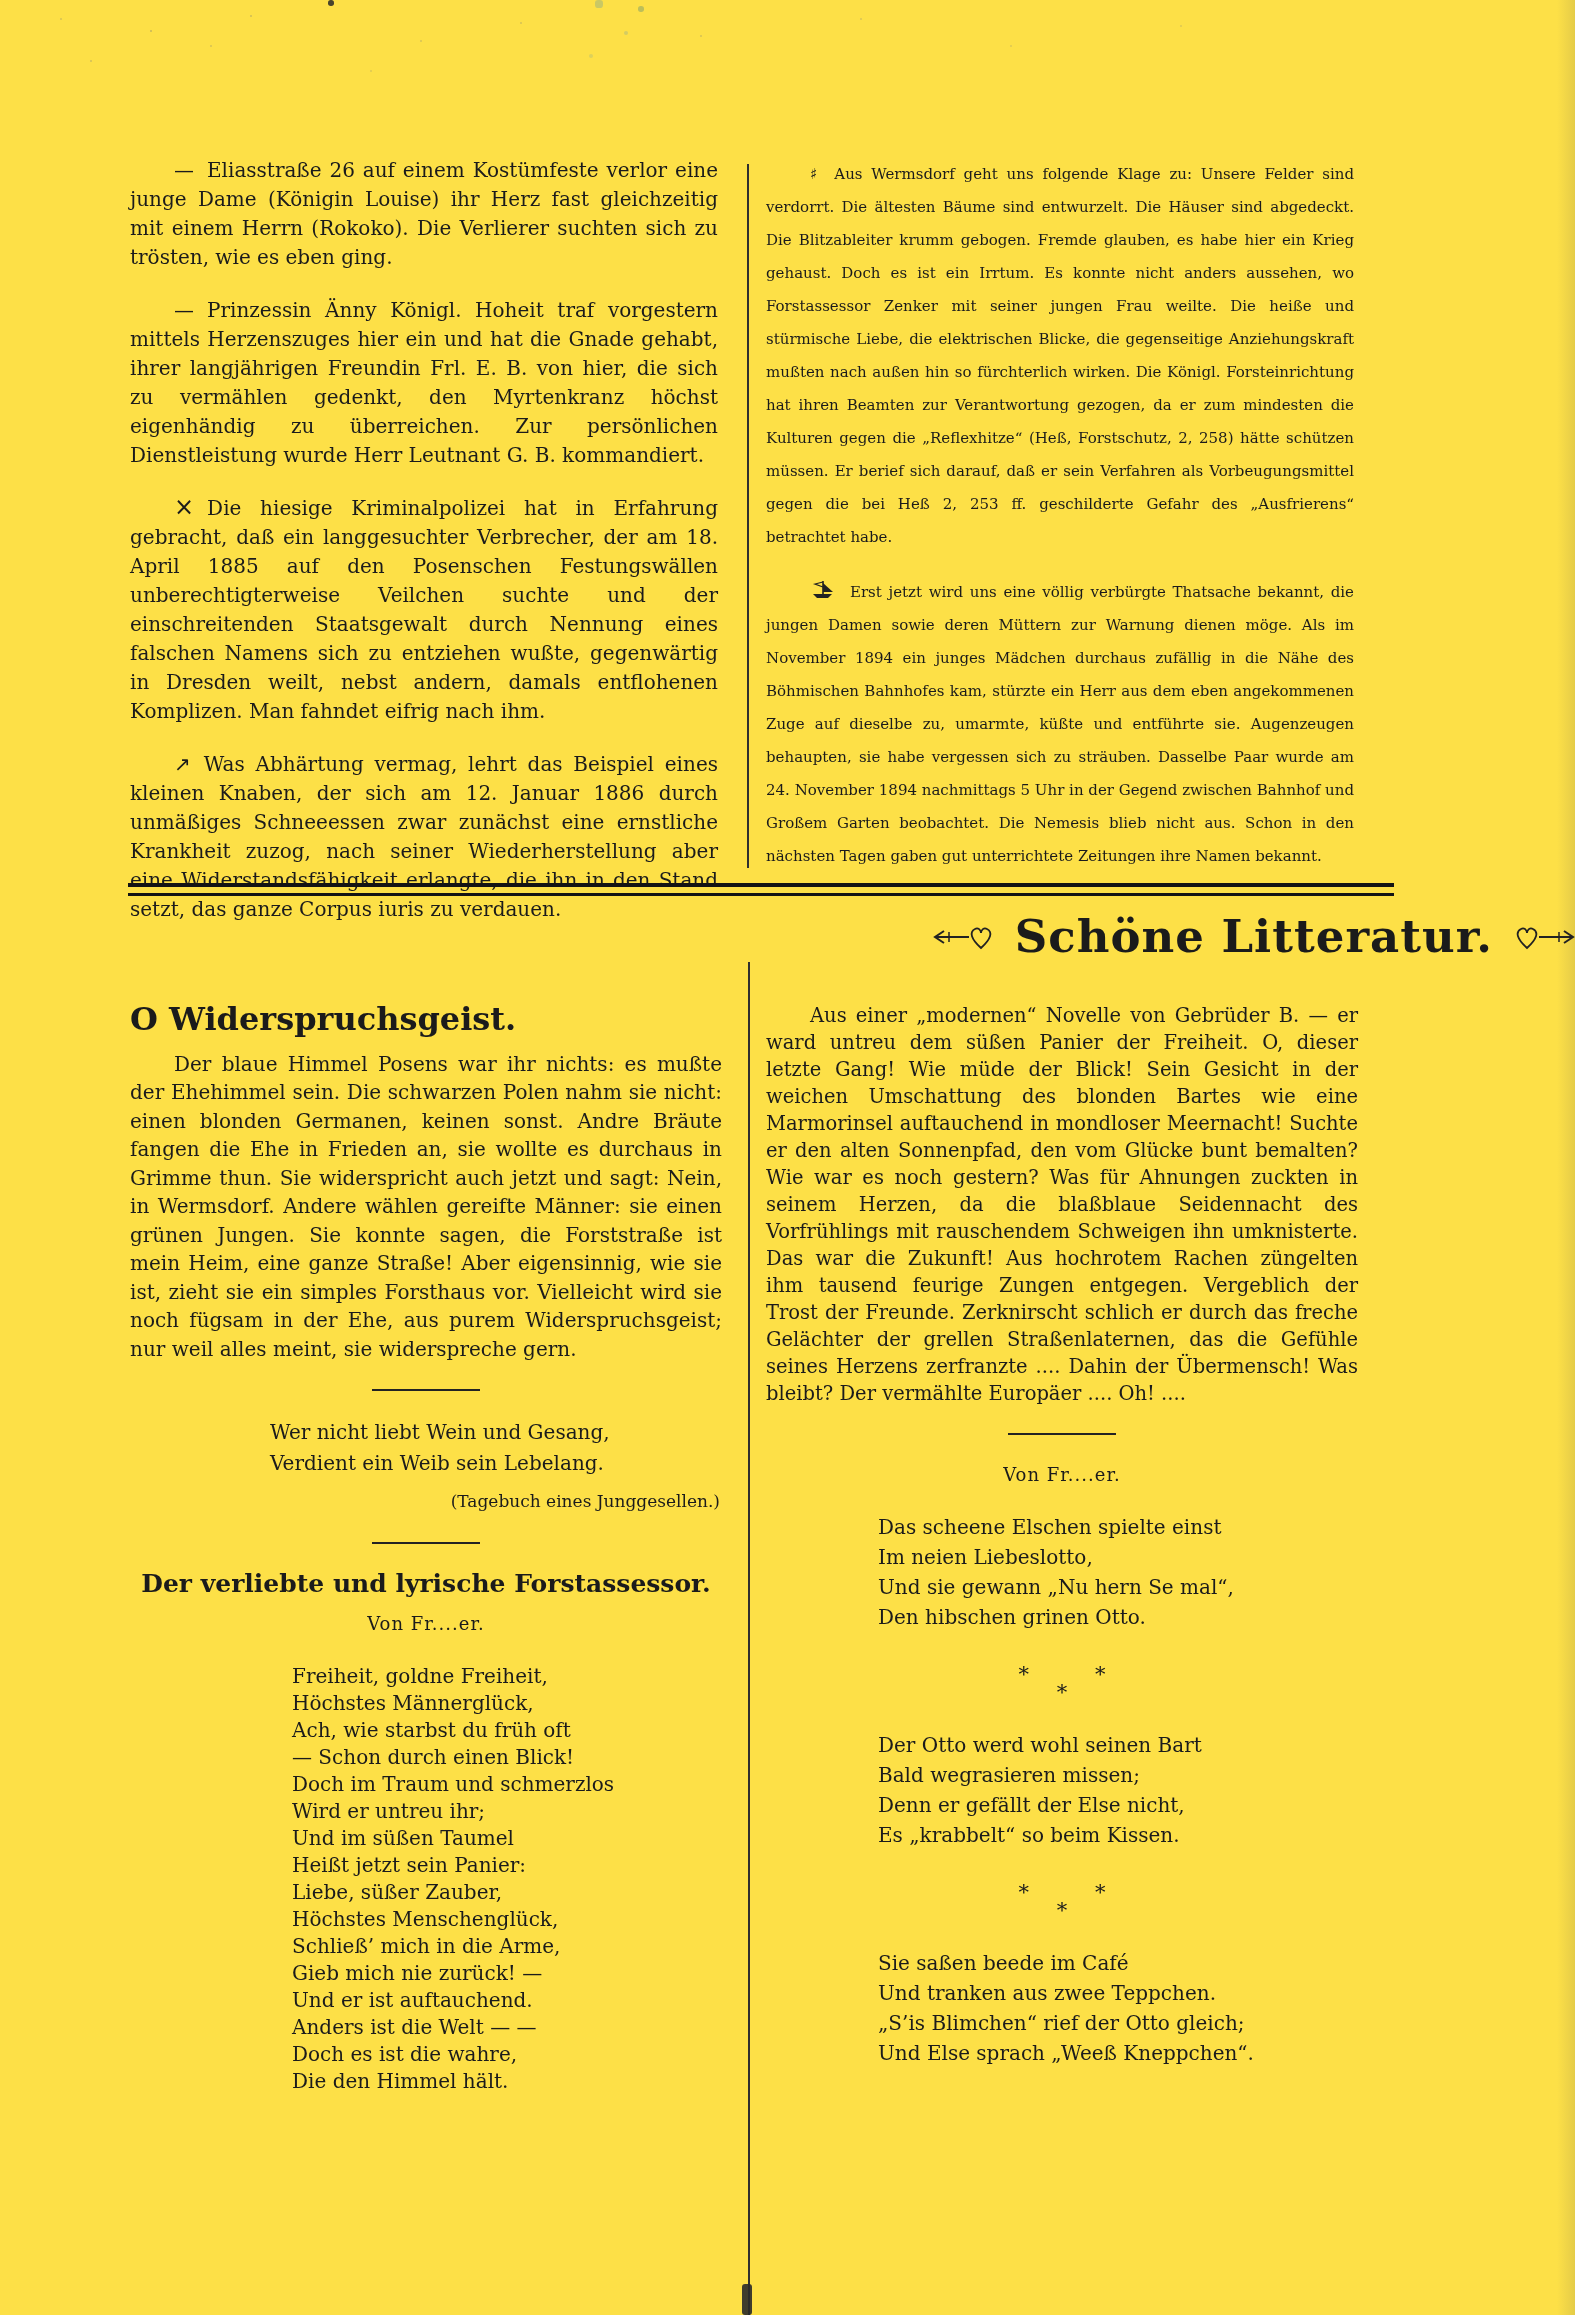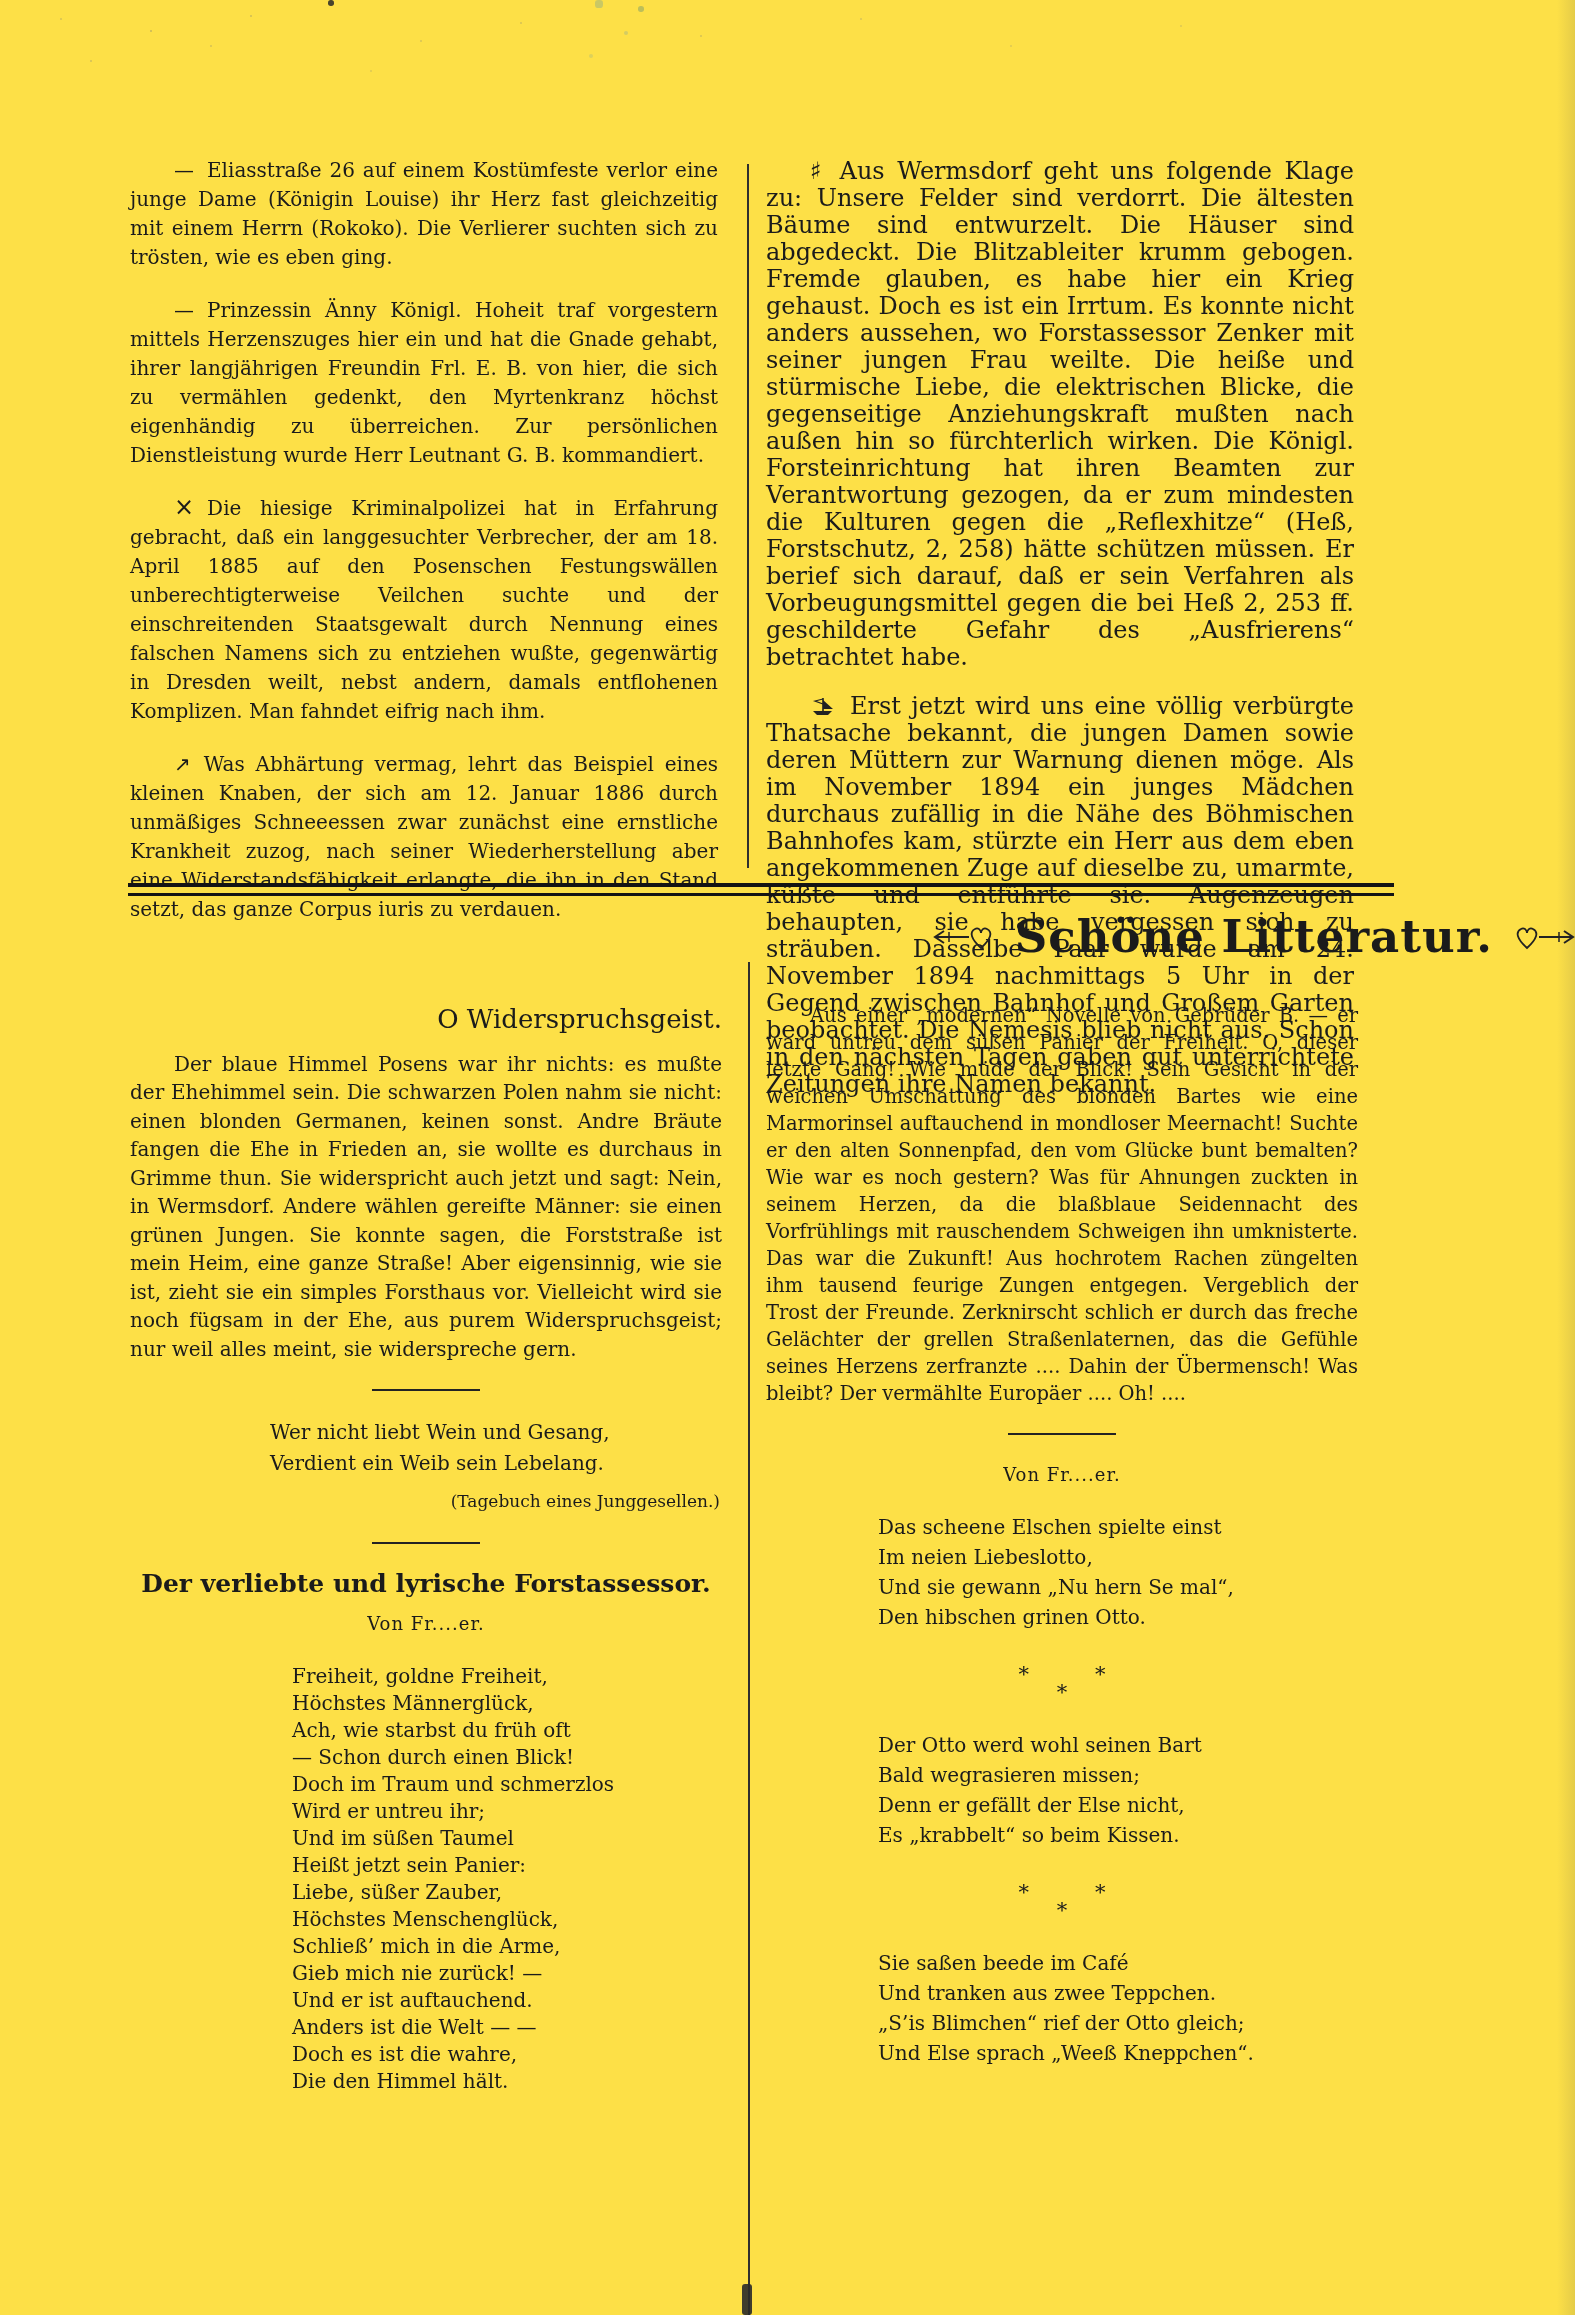--- a/index.html
+++ b/index.html
@@ -35,36 +35,36 @@
   
   .vrule{position:absolute;width:2px;background:#2f2f2f;}
   .vrule-top{left:747px;top:164px;height:704px;}
   .vrule-bot{left:748px;top:962px;height:1353px;}
   .double-rule{position:absolute;left:128px;top:883px;width:1266px;height:6px;
     border-top:4px solid #141414;border-bottom:3px solid #141414;}
   .short-rule{width:108px;border-top:2px solid #232323;margin:26px auto;}
   
   .col{position:absolute;}
   .top-left{left:130px;top:156px;width:588px;font-size:20px;line-height:29px;}
-  .top-right{left:766px;top:158px;width:588px;font-size:24px;line-height:27px;}
+  .top-right{left:766px;top:158px;width:588px;font-size:15px;line-height:33px;}
   .bot-left{left:130px;top:1005px;width:592px;font-size:20px;line-height:28.5px;}
   .bot-right{left:766px;top:1002px;width:592px;font-size:19.5px;line-height:27px;}
   p.article{margin:0 0 24px 0;text-align:justify;text-indent:44px;hyphens:auto;}
   .top-right p.article{margin-bottom:22px;}
   .pmark{font-family:"DejaVu Sans","Liberation Sans",sans-serif;margin-right:13px;}
   .pmark.cross{font-size:24px;line-height:1;}
   .pmark.boat svg{vertical-align:-3px;}
   
   .title-row{position:absolute;left:0;top:910px;width:1575px;display:flex;
     align-items:center;justify-content:flex-end;gap:20px;}
   h1.sec-title{margin:0;font-size:45px;font-weight:bold;letter-spacing:1px;}
   .orn svg{display:block;}
   .orn-r svg{transform:scaleX(-1);}
   
-  h2.head-sm{margin:0 0 16px 0;text-align:right;font-size:26px;font-weight:normal;}
+  h2.head-sm{margin:0 0 16px 0;text-align:left;font-size:32px;font-weight:bold;}
   h3.head-poem{margin:0 0 12px 0;text-align:center;font-size:25px;font-weight:bold;}
   h3.spread{letter-spacing:4px;}
   .byline{margin:0 0 24px 0;text-align:center;font-size:18px;letter-spacing:1px;}
   .couplet{margin-left:140px;font-size:20px;line-height:31px;}
   .couplet-src{text-align:right;margin:8px 2px 0 0;font-size:17px;}
   .poem{margin-left:162px;font-size:20px;line-height:27px;}
   .stanza{margin-left:112px;font-size:20px;line-height:30px;}
   .stars{text-align:center;margin:34px 0 30px 0;font-size:21px;line-height:16px;}
   .stars .row1 span{display:inline-block;margin:0 33px;}
   .stars .row2{margin-top:2px;}

